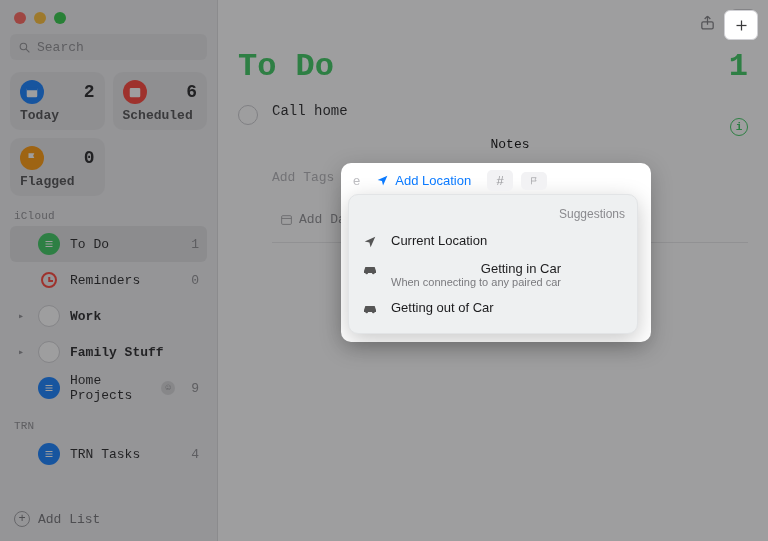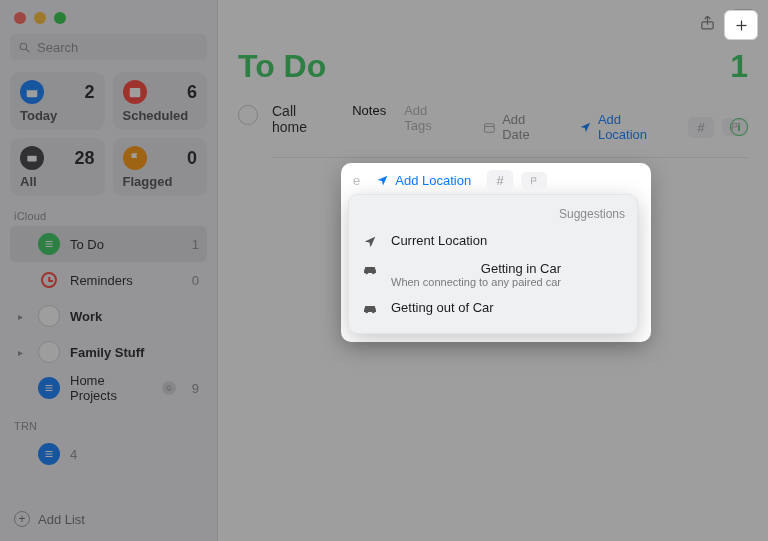--- a/index.html
+++ b/index.html
@@ -1,18 +1,18 @@
 <!DOCTYPE html>
 <html><head>
   <meta charset="utf-8">
   <style>
     * { box-sizing: border-box; margin: 0; padding: 0; }
     html, body { width: 768px; height: 541px; overflow: hidden; font-family: -apple-system, BlinkMacSystemFont, "Helvetica Neue", Arial, sans-serif; }
     body { position: relative; background: #fff; }
-    .app { display: flex; width: 100%; height: 100%; }
+    .app { display: flex; width: 100%; height: 100%; font-family: Liberation Mono, monospace; }
     .sidebar { width: 218px; height: 100%; background: #eeeef0; padding: 8px 10px; display: flex; flex-direction: column; border-right: 1px solid #dcdcde; }
     .traffic { display: flex; gap: 8px; padding: 4px 0 10px 4px; }
     .tl { width: 12px; height: 12px; border-radius: 50%; }
     .tl.red{background:#ff5f57}.tl.yellow{background:#febc2e}.tl.green{background:#28c840}
     .search { background: #e4e4e6; border-radius: 6px; height: 26px; display:flex; align-items:center; padding:0 8px; color:#8a8a8e; font-size:13px; gap:6px; }
     .cards { display:grid; grid-template-columns: 1fr 1fr; gap:8px; margin-top:12px; }
     .card { background:#e4e4e6; border-radius:10px; padding:8px 10px; display:flex; flex-direction:column; height:58px; }
     .card-top { display:flex; justify-content:space-between; align-items:center; }
     .card-icon { width:24px; height:24px; border-radius:50%; display:flex; align-items:center; justify-content:center; color:#fff; font-size:13px; }
     .card-count { font-size:18px; font-weight:700; color:#1c1c1e; }
@@ -35,21 +35,21 @@
     .plus-circle { width:16px; height:16px; border:1px solid #9a9a9e; border-radius:50%; display:flex; align-items:center; justify-content:center; font-size:12px; line-height:1; }
     .main { flex:1; background:#fff; position:relative; }
     .toolbar { height:44px; display:flex; justify-content:flex-end; align-items:center; gap:10px; padding:0 12px; }
     .toolbtn { width:26px; height:26px; display:flex; align-items:center; justify-content:center; color:#7a7a7e; font-size:16px; }
     .toolbtn.boxed { border:1px solid #d0d0d4; border-radius:6px; color:#3a3a3c; }
     .headerrow { display:flex; align-items:center; justify-content:space-between; padding:4px 20px 18px 20px; }
     .headerrow h1 { font-size:32px; font-weight:800; color:#34c759; }
     .headerrow .bigcount { font-size:32px; font-weight:700; color:#34c759; }
     .reminder { display:flex; padding:0 20px; gap:14px; }
     .radio { width:20px; height:20px; border:1.5px solid #c8c8cc; border-radius:50%; margin-top:2px; }
-    .rbody { flex:1; display:flex; flex-direction:row; gap:18px; border-bottom:1px solid #e8e8ea; padding-bottom:12px; }
+    .rbody { flex:1; display:flex; flex-direction:column; gap:18px; border-bottom:1px solid #e8e8ea; padding-bottom:12px; }
     .rbody .title { font-size:14px; color:#1c1c1e; }
     .rbody .notes { font-size:13px; color:#000000;text-align:center; }
     .rbody .tags { font-size:13px; color:#b0b0b4; }
     .chips { display:flex; gap:8px; margin-top:6px; align-items:center; }
     .chip { display:flex; align-items:center; gap:6px; font-size:13px; color:#8a8a8e; padding:3px 8px; border-radius:5px; }
     .chip.box { background:#f2f2f4; color:#9a9a9e; }
     .chip.active { color:#0a7aff; }
     .chip.sq { width:26px; justify-content:center; }
     .info { position:absolute; right:20px; top:118px; width:18px; height:18px; border:1.5px solid #34c759; border-radius:50%; display:flex; align-items:center; justify-content:center; color:#34c759; font-size:11px; font-weight:700; }
     .popover { position:absolute; left:348px; top:194px; width:290px; background:#eef0f1; border-radius:10px; padding:8px 10px 12px 10px; box-shadow:0 6px 22px rgba(0,0,0,.22); border:1px solid #e2e4e6;text-align:right; }
@@ -104,31 +104,20 @@
               <svg width="14" height="14" viewBox="0 0 24 24">
                 <rect x="3" y="5" width="18" height="16" rx="2" fill="#fff"></rect>
               </svg>
             </div>
           <div class="card-count">6</div>
         </div>
         <div class="card-label">Scheduled</div>
       </div>
       <div class="card">
         <div class="card-top">
-          <div class="card-icon ic-dark">
-              <svg width="14" height="14" viewBox="0 0 24 24">
-                <rect x="4" y="8" width="16" height="10" rx="2" fill="#fff"></rect>
-              </svg>
-            </div>
-          <div class="card-count">28</div>
-        </div>
-        <div class="card-label">All</div>
-      </div>
-      <div class="card">
-        <div class="card-top">
           <div class="card-icon ic-orange">
               <svg width="14" height="14" viewBox="0 0 24 24">
                 <path d="M6 4v16M6 4h10l-2 4 2 4H6" fill="#fff"></path>
               </svg>
             </div>
           <div class="card-count">0</div>
         </div>
         <div class="card-label">Flagged</div>
       </div>
     </div>
@@ -186,20 +175,21 @@
     <div class="list">
       <div class="list-row">
         <span class="chev none">▸</span>
         <span class="dot blueL">
             <svg width="12" height="12" viewBox="0 0 24 24">
               <line x1="5" y1="7" x2="19" y2="7" stroke="#fff" stroke-width="2"></line>
               <line x1="5" y1="12" x2="19" y2="12" stroke="#fff" stroke-width="2"></line>
               <line x1="5" y1="17" x2="19" y2="17" stroke="#fff" stroke-width="2"></line>
             </svg>
           </span>
+        <span class="name">TRN Tasks</span>
         <span class="count">4</span>
       </div>
     </div>
 
     <div class="sidebar-footer">
       <span class="plus-circle">+</span>
       <span>Add List</span>
     </div>
   </aside>
 

